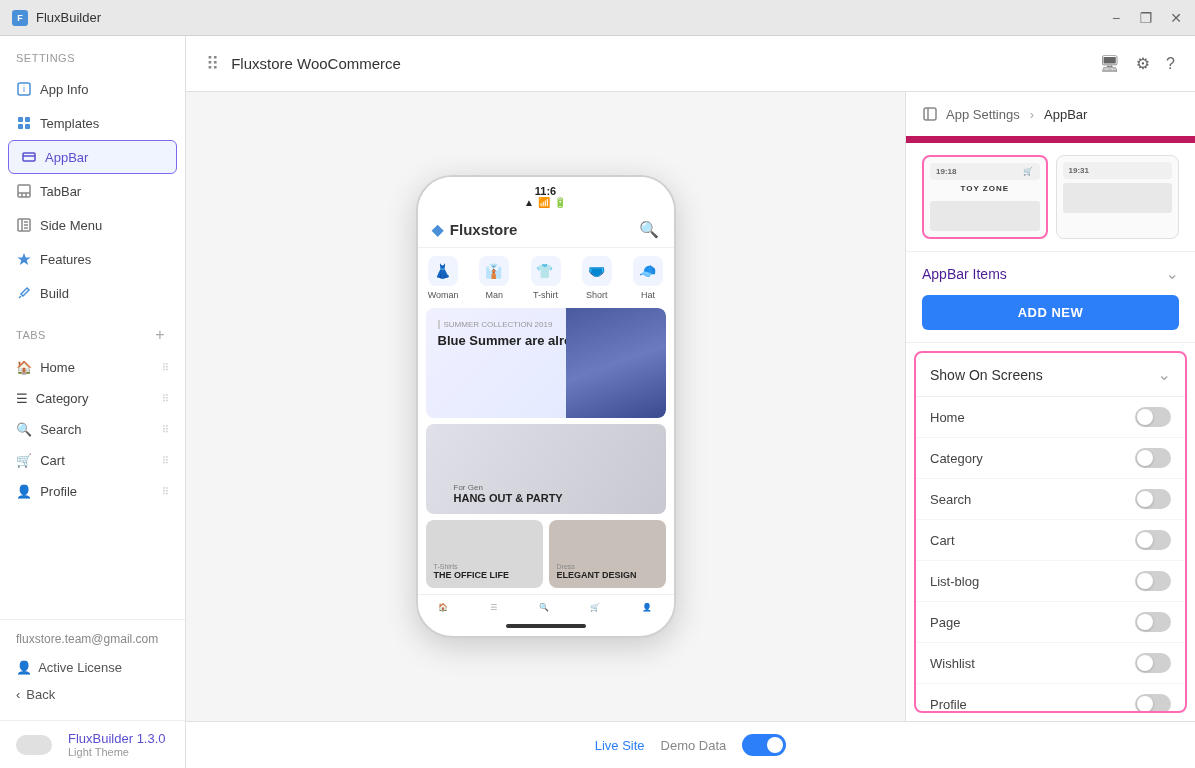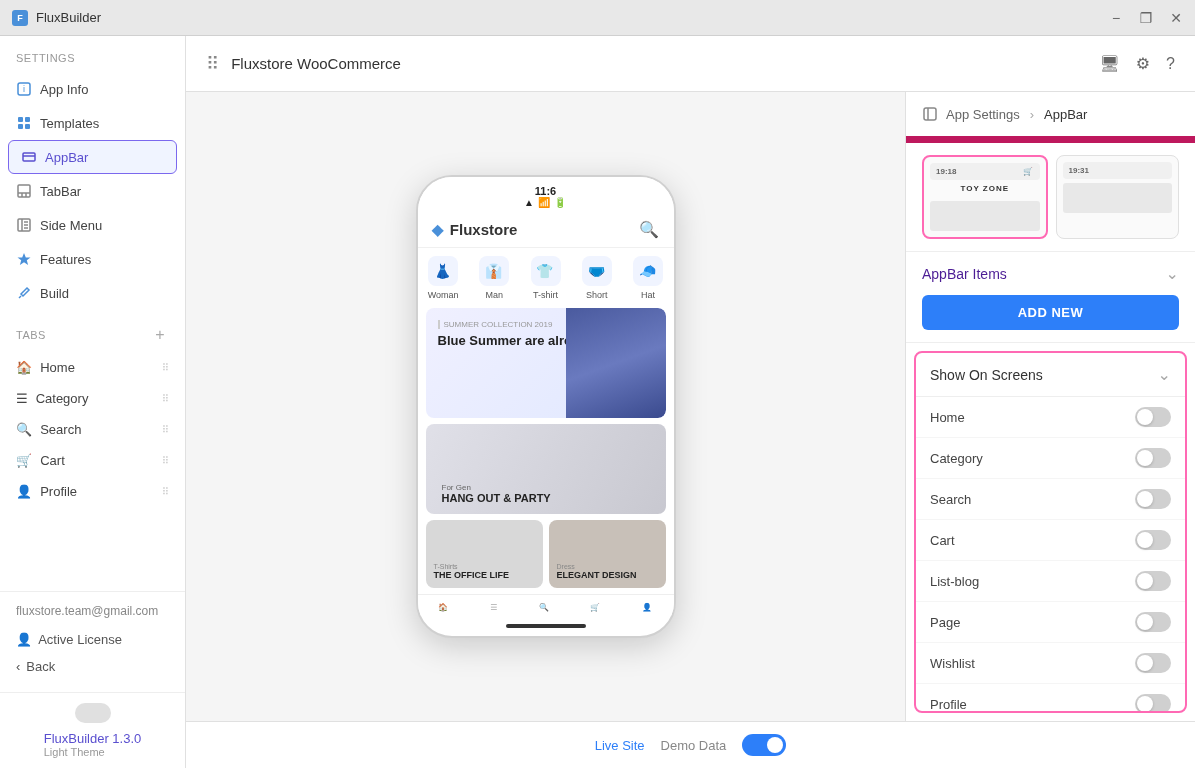--- a/index.html
+++ b/index.html
@@ -27,21 +27,21 @@
     .tabs-header { display: flex; align-items: center; justify-content: space-between; padding: 4px 16px 8px 16px; }
     .tabs-label { font-size: 11px; color: #999; font-weight: 500; text-transform: uppercase; letter-spacing: 0.5px; }
     .tabs-add-btn { width: 18px; height: 18px; display: flex; align-items: center; justify-content: center; color: #aaa; cursor: pointer; font-size: 16px; }
     .tab-item { display: flex; align-items: center; justify-content: space-between; padding: 8px 16px; cursor: pointer; font-size: 13px; color: #444; }
     .tab-left { display: flex; align-items: center; gap: 8px; }
     .tab-drag { color: #ccc; font-size: 10px; cursor: grab; }
     .sidebar-footer { margin-top: auto; padding: 12px 16px; border-top: 1px solid #eee; }
     .footer-email { font-size: 12px; color: #888; margin-bottom: 8px; }
     .footer-item { display: flex; align-items: center; gap: 6px; font-size: 13px; color: #555; padding: 6px 0; cursor: pointer; }
     .footer-back { display: flex; align-items: center; gap: 6px; font-size: 13px; color: #555; padding: 6px 0; cursor: pointer; }
-    .theme-section { display: flex; align-items: center; gap: 8px; padding: 10px 16px; border-top: 1px solid #eee; flex-direction: column; }
+    .theme-section { display: flex; align-items: center; gap: 16px; padding: 10px 16px; border-top: 1px solid #eee; }
     .theme-toggle { width: 36px; height: 20px; background: #e0e0e0; border-radius: 10px; }
     .theme-info { display: flex; flex-direction: column; }
     .theme-name { font-size: 13px; color: #5a4fcf; font-weight: 500; }
     .theme-mode { font-size: 11px; color: #999; }
 
     
     .content-area { flex: 1; display: flex; flex-direction: column; overflow: hidden; }
 
     
     .toolbar { height: 56px; background: #fff; border-bottom: 1px solid #e0e0e0; display: flex; align-items: center; justify-content: space-between; padding: 0 20px; flex-shrink: 0; }
@@ -65,21 +65,21 @@
     .appbar-logo-icon { color: #4a90d9; font-size: 16px; }
     .appbar-logo-text { font-size: 15px; font-weight: 600; color: #333; }
     .phone-categories { display: flex; gap: 0; padding: 8px 0 4px 0; overflow: hidden; }
     .cat-item { display: flex; flex-direction: column; align-items: center; gap: 4px; flex: 1; font-size: 9px; color: #555; }
     .cat-icon { width: 30px; height: 30px; background: #f0f4ff; border-radius: 8px; display: flex; align-items: center; justify-content: center; font-size: 14px; }
     .phone-banner-1 { margin: 4px 8px; background: linear-gradient(135deg, #f0f0ff, #e0e8ff); border-radius: 8px; padding: 12px; position: relative; overflow: hidden; height: 110px; }
     .banner-tag { font-size: 8px; color: #999; border-left: 2px solid #ccc; padding-left: 4px; margin-bottom: 4px; }
     .banner-title { font-size: 13px; font-weight: 700; color: #222; line-height: 1.3; }
     .banner-img { position: absolute; right: 0; top: 0; bottom: 0; width: 100px; object-fit: cover; background: linear-gradient(180deg, #7b8cde, #5a6abf); display: flex; align-items: center; justify-content: center; color: white; font-size: 9px; border-radius: 0 8px 8px 0; }
     .phone-banner-2 { margin: 6px 8px; background: #e8e8e8; border-radius: 8px; overflow: hidden; height: 90px; display: flex; align-items: flex-end; position: relative; }
-    .banner2-text { position: absolute; left: 16px; bottom: 10px; }
+    .banner2-text { position: absolute; left: 28px; bottom: 10px; }
     .banner2-sub { font-size: 8px; color: #666; }
     .banner2-title { font-size: 11px; font-weight: 700; color: #222; }
     .phone-grid { display: grid; grid-template-columns: 1fr 1fr; gap: 6px; margin: 6px 8px; }
     .grid-item { background: #f0f0f0; border-radius: 8px; padding: 8px; height: 68px; position: relative; display: flex; flex-direction: column; justify-content: flex-end; }
     .grid-sub { font-size: 7px; color: #888; }
     .grid-title { font-size: 9px; font-weight: 700; color: #222; }
     .phone-tabbar { background: #fff; border-top: 1px solid #eee; padding: 8px 0 4px 0; display: flex; justify-content: space-around; }
     .tabbar-item { display: flex; flex-direction: column; align-items: center; gap: 2px; font-size: 8px; color: #aaa; cursor: pointer; }
     .tabbar-item.active-tab { color: #4a90d9; }
     .phone-home-indicator { height: 20px; display: flex; align-items: center; justify-content: center; }

